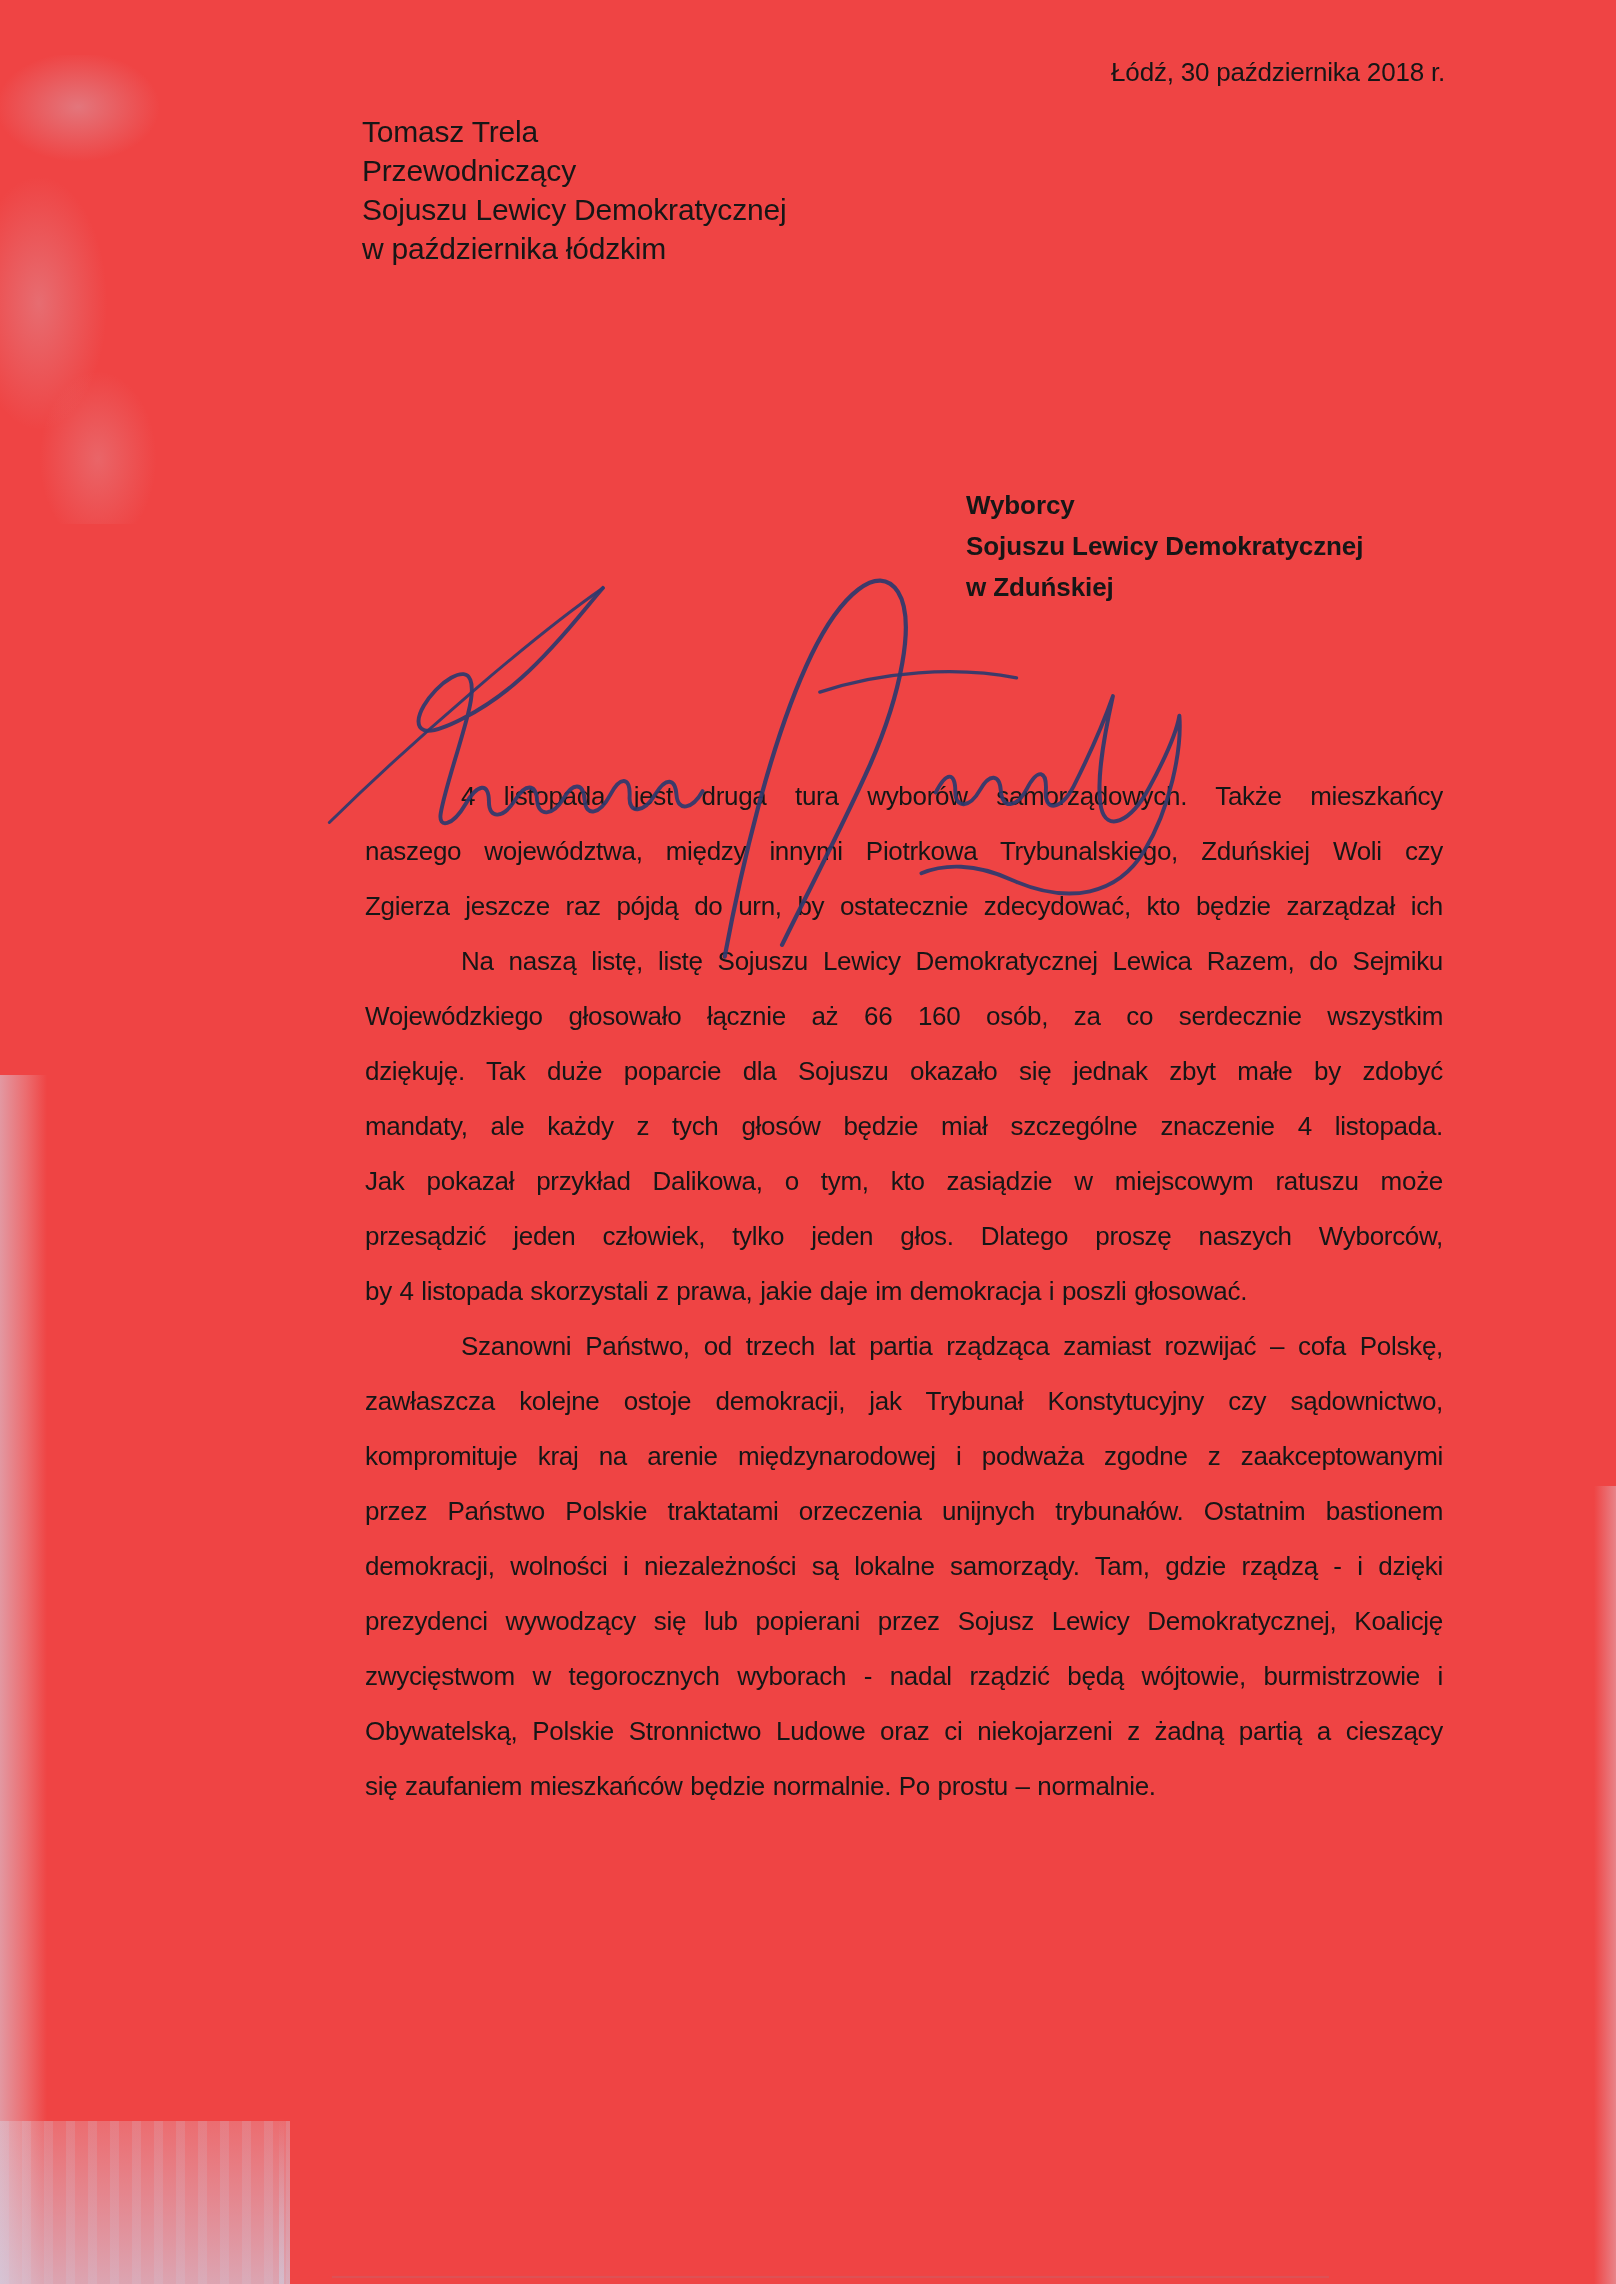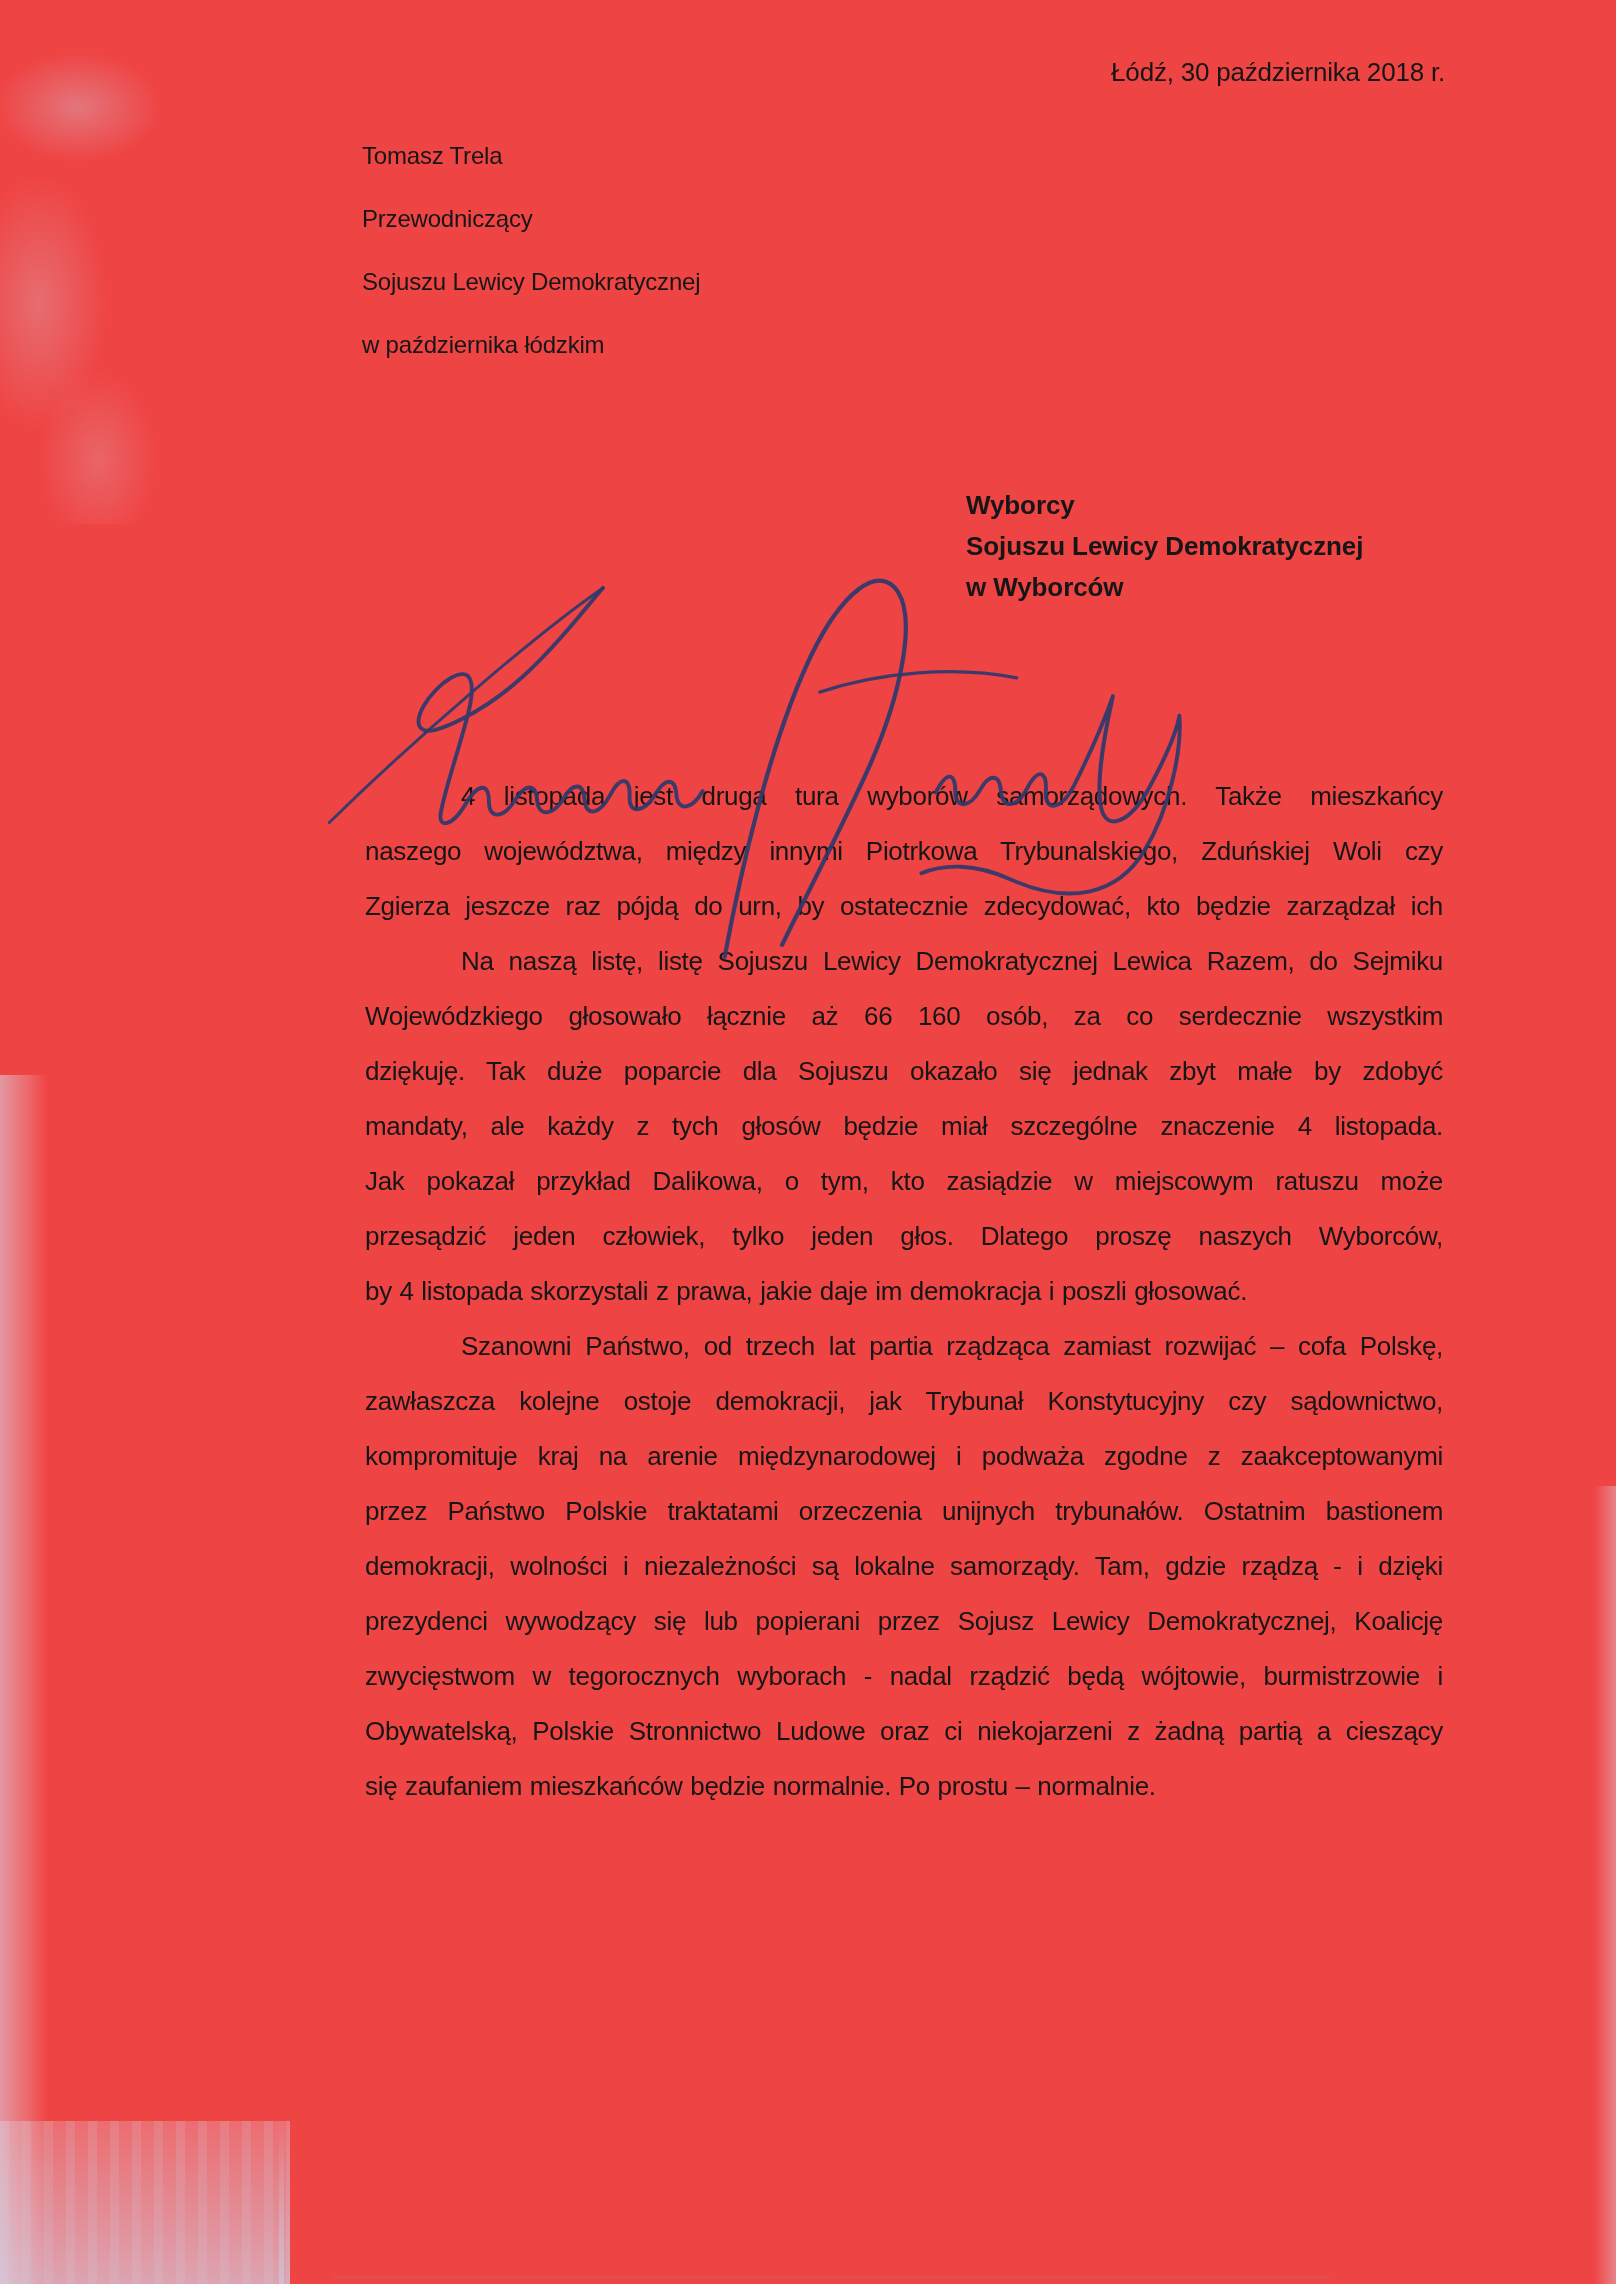--- a/index.html
+++ b/index.html
@@ -42,21 +42,21 @@
     left:332px;top:2276px;width:997px;height:2px;
     background:rgba(140,146,168,.18);
   }
   
   .date-line{
     position:absolute;top:57px;right:171px;
     font-size:26px;letter-spacing:-0.2px;
     white-space:nowrap;
   }
   .sender{position:absolute;left:362px;top:112px;}
-  .sender .hl{height:39px;line-height:39px;font-size:24px;letter-spacing:-0.2px;white-space:nowrap;margin-top:24px;}
+  .sender .hl{height:39px;line-height:39px;font-size:30px;letter-spacing:-0.2px;white-space:nowrap;}
   .recipient{position:absolute;left:966px;top:485px;font-weight:bold;}
   .recipient .hl{height:41px;line-height:41px;font-size:26px;letter-spacing:-0.1px;white-space:nowrap;}
   .body-text{
     position:absolute;left:365px;top:769px;width:1078px;
     font-size:26px;letter-spacing:-0.3px;
     word-spacing:0.7px;
   }
   .ln{
     height:55px;line-height:55px;
     text-align:justify;text-align-last:justify;
@@ -85,21 +85,21 @@
   <div class="sender">
     <div class="hl">Tomasz Trela</div>
     <div class="hl">Przewodniczący</div>
     <div class="hl">Sojuszu Lewicy Demokratycznej</div>
     <div class="hl">w października łódzkim</div>
   </div>
 
   <div class="recipient">
     <div class="hl">Wyborcy</div>
     <div class="hl">Sojuszu Lewicy Demokratycznej</div>
-    <div class="hl">w Wyborców</div>
+    <div class="hl">w Zduńskiej</div>
   </div>
 
   <svg class="signature" viewBox="440 850 1460 640" xmlns="http://www.w3.org/2000/svg">
     <path stroke-width="4.5" d="M 505 1262 C 640 1130 820 975 925 902" stroke="#2e3a6e"></path>
     <path stroke-width="6" d="M 925 902 C 900 930 858 988 800 1040 C 742 1092 668 1128 650 1120
              C 626 1110 660 1058 692 1040 C 724 1022 730 1048 718 1095
              C 704 1150 682 1212 676 1248 C 672 1272 694 1268 714 1234
              C 733 1202 750 1200 750 1230 C 750 1258 772 1256 790 1228
              C 806 1202 822 1202 824 1228 C 826 1254 848 1252 864 1226
              C 879 1200 895 1200 897 1228 C 899 1254 920 1250 936 1220

